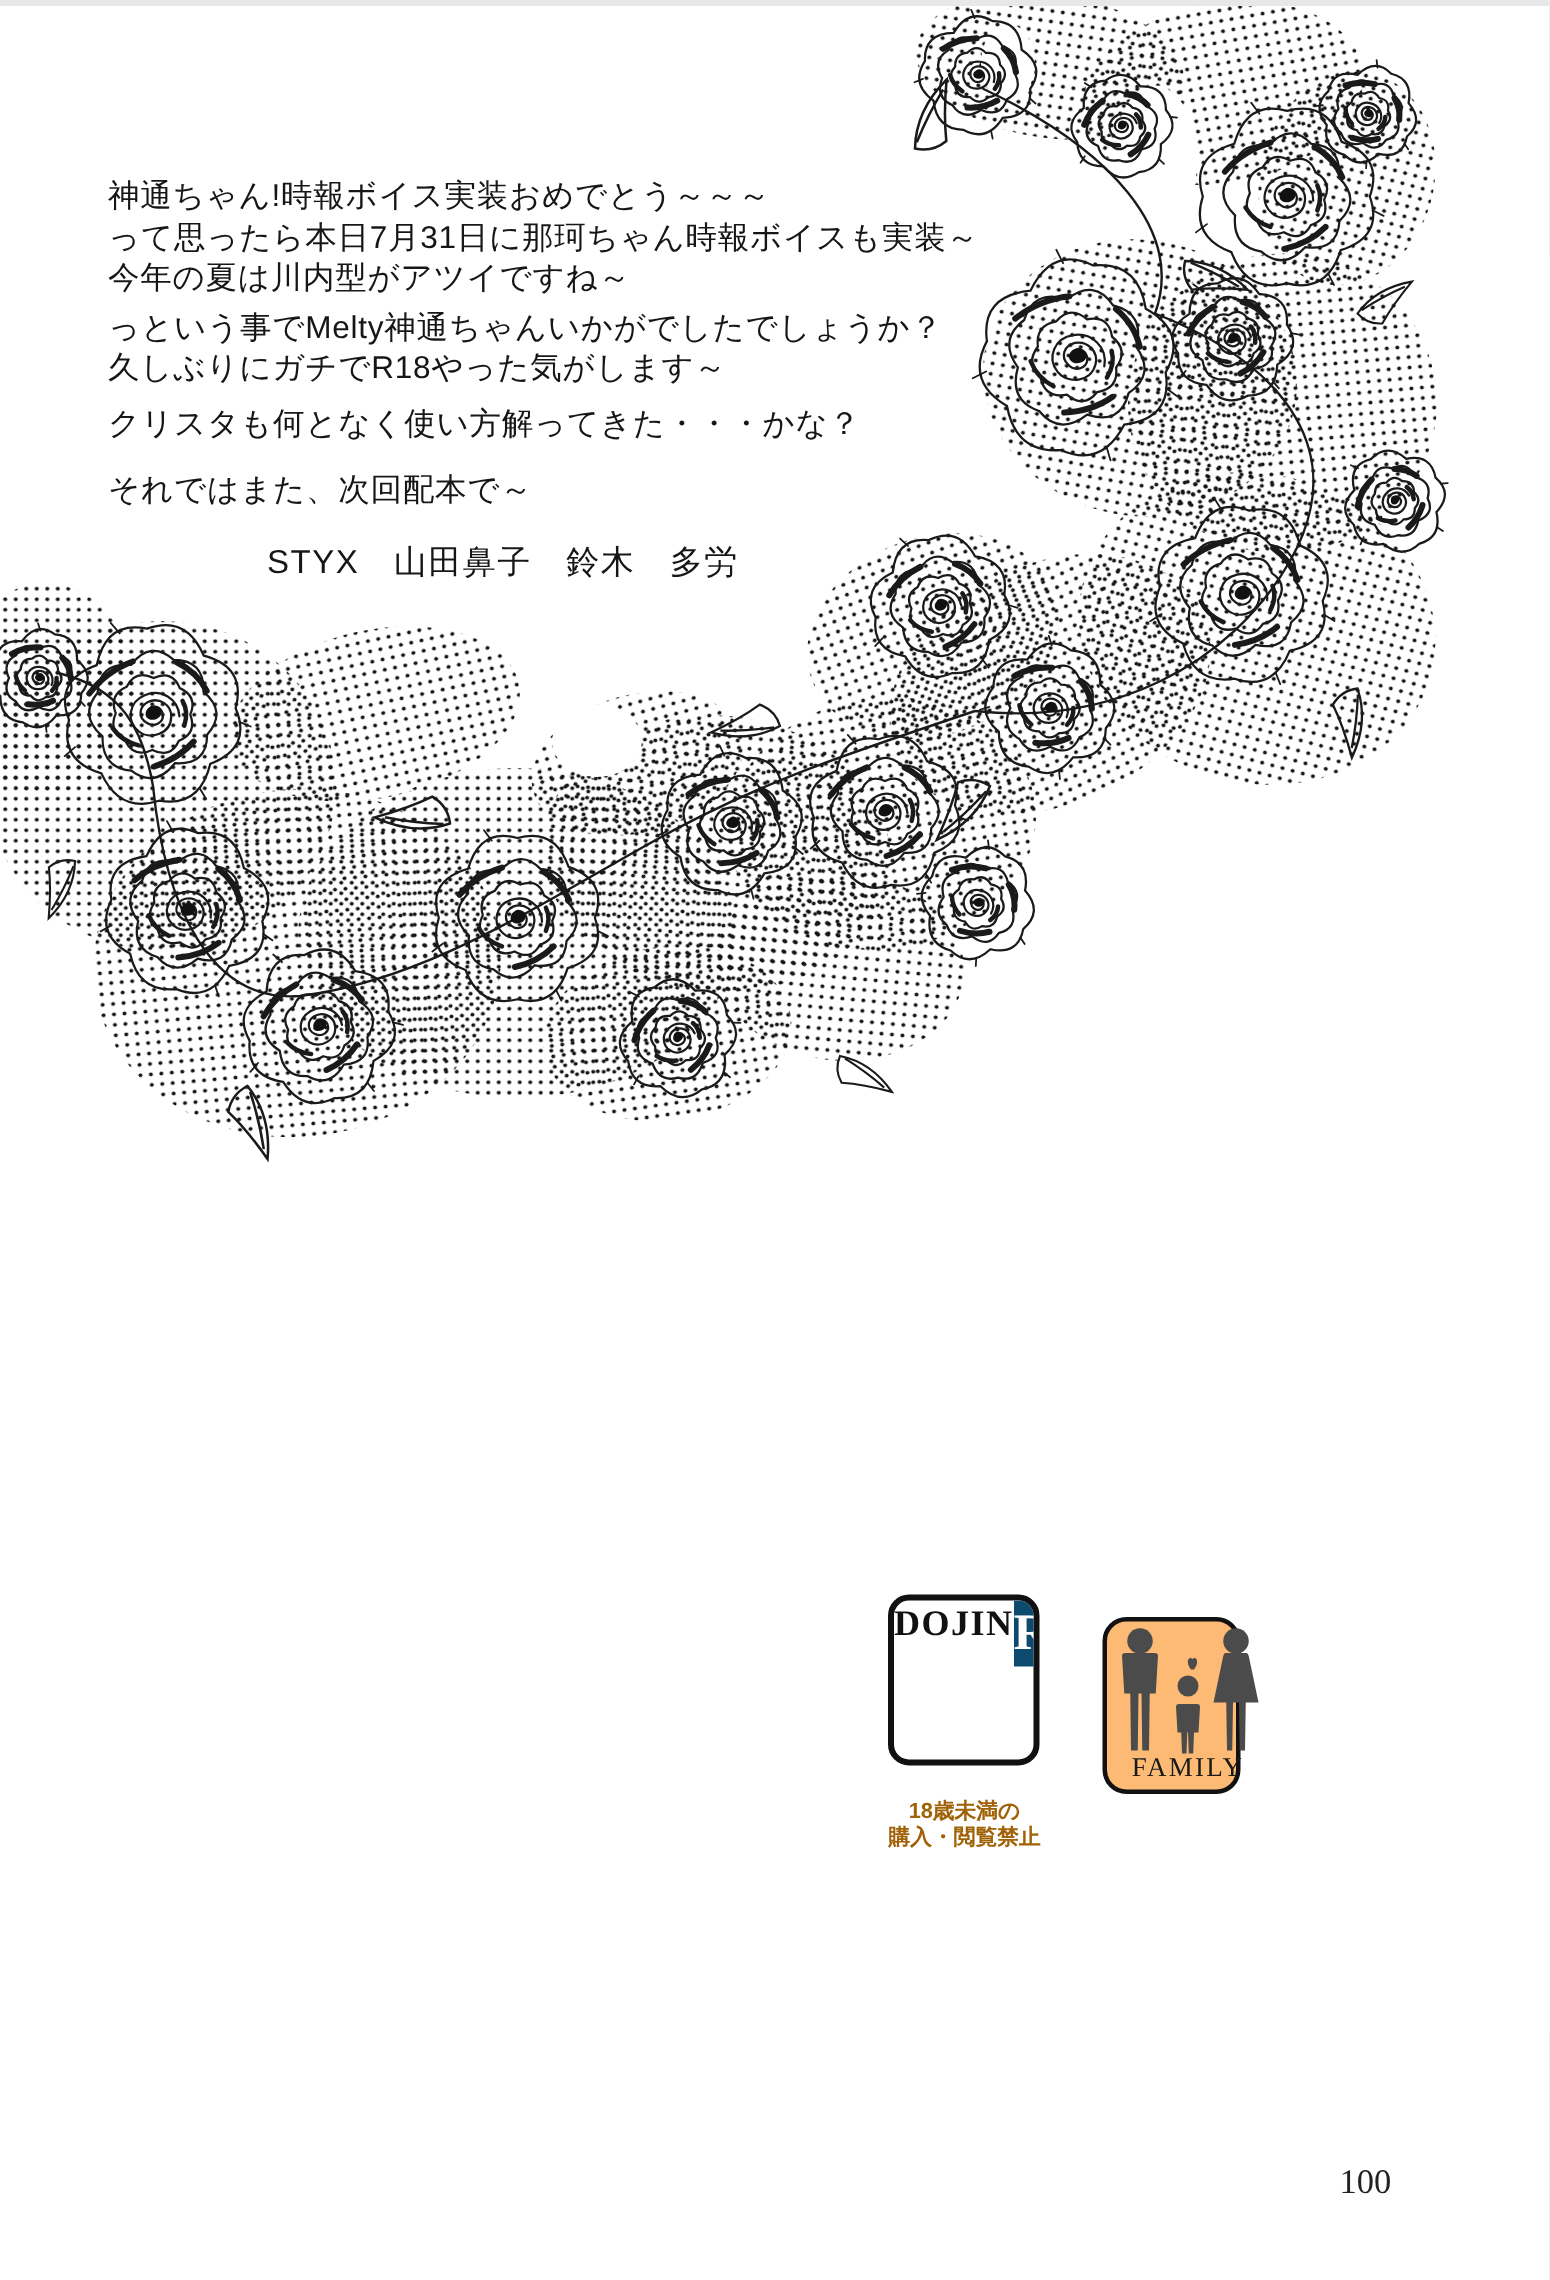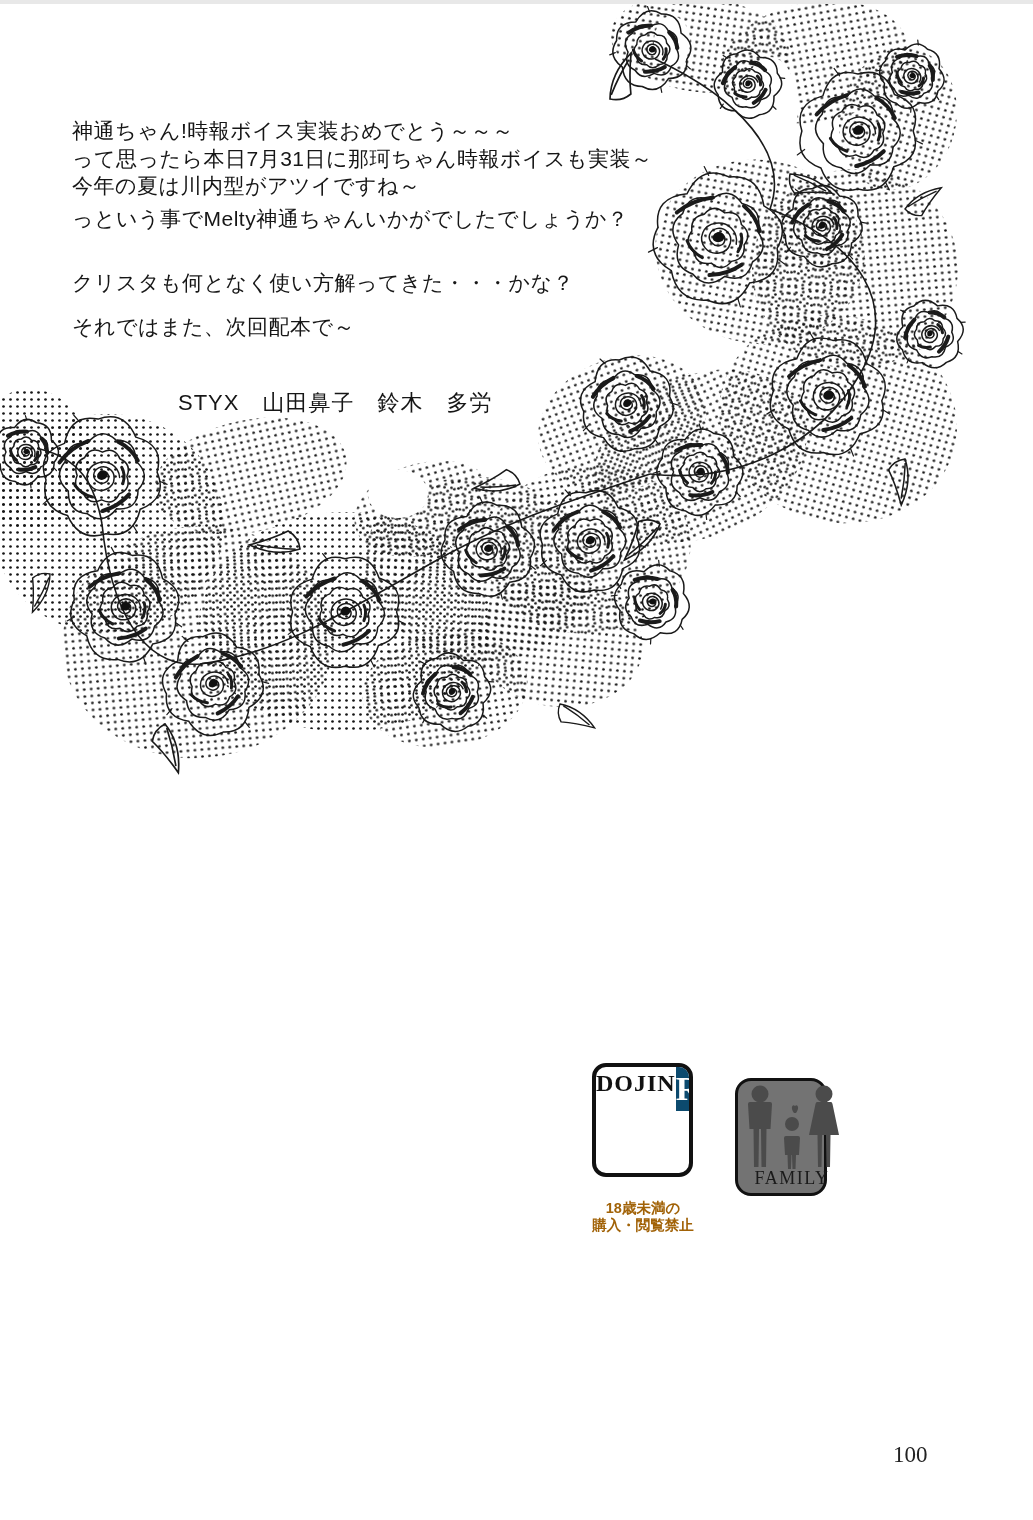--- a/index.html
+++ b/index.html
@@ -3,21 +3,21 @@
 <meta charset="utf-8">
 <style>
   html,body{margin:0;padding:0;background:#e8e8e8;}
   .page{
     position:relative; width:1033px; height:1520px; background:#ffffff;
     overflow:hidden; font-family:"Liberation Sans","DejaVu Sans",sans-serif;
     color:#1a1a1a; margin:4px auto;
   }
   .garland{position:absolute; left:0; top:0; width:1033px; height:1520px; pointer-events:none;}
   .aw-line{position:absolute; left:72px; font-size:21px; line-height:22px; letter-spacing:0.5px; white-space:nowrap; color:#161616;}
-  .credits{position:absolute; left:178px; top:384px; font-size:22px; letter-spacing:1px; white-space:nowrap; color:#161616;}
+  .credits{position:absolute; left:178px; top:356px; font-size:22px; letter-spacing:1px; white-space:nowrap; color:#161616;}
 
   
   .r18-mark{
     position:absolute; left:592px; top:1059px; width:101px; height:114px;
     border:4px solid #111; border-radius:14px; background:#fff; box-sizing:border-box;
     display:flex; flex-direction:row; overflow:hidden;
     font-family:"Liberation Serif","DejaVu Serif",serif;
   }
   .r18-top{height:32px; display:flex; align-items:center; justify-content:center;
     font-weight:bold; font-size:24px; letter-spacing:1px; color:#111;}
@@ -27,21 +27,21 @@
     font-family:"Liberation Sans","DejaVu Sans",sans-serif;
     font-weight:bold; font-size:19px; letter-spacing:2px; color:#1d4ed8;}
   .r18-notice{
     position:absolute; left:563px; top:1196px; width:160px; text-align:center;
     font-weight:bold; font-size:14.5px; line-height:16.5px; color:#a16207;
   }
 
   
   .family-mark{
     position:absolute; left:735px; top:1074px; width:92px; height:118px;
-    border:3px solid #111; border-radius:16px; background:#737373; box-sizing:border-box;
+    border:3px solid #111; border-radius:16px; background:#fdba74; box-sizing:border-box;
   }
   .family-figures{position:absolute; left:0; top:0; width:108px; height:92px;}
   .family-label{
     position:absolute; left:0; bottom:4px; width:108px; text-align:center;
     font-family:"Liberation Serif","DejaVu Serif",serif;
     font-size:18px; letter-spacing:1.5px; color:#1a1a1a;
   }
 
   .page-number{
     position:absolute; left:893px; top:1438px; width:60px; text-align:left;
@@ -143,20 +143,21 @@
       <use href="#rose" transform="translate(452,688) rotate(-25) scale(0.60)"></use>
       <use href="#rose" transform="translate(652,598) rotate(30) scale(0.58)"></use>
       <use href="#rose" transform="translate(930,330) rotate(-30) scale(0.52)"></use>
     </g>
   </svg>
 
   <div class="aw-line" style="top:116px">神通ちゃん!時報ボイス実装おめでとう～～～</div>
   <div class="aw-line" style="top:144px">って思ったら本日7月31日に那珂ちゃん時報ボイスも実装～</div>
   <div class="aw-line" style="top:171px">今年の夏は川内型がアツイですね～</div>
   <div class="aw-line" style="top:204px">っという事でMelty神通ちゃんいかがでしたでしょうか？</div>
+  <div class="aw-line" style="top:231px">久しぶりにガチでR18やった気がします～</div>
   <div class="aw-line" style="top:268px">クリスタも何となく使い方解ってきた・・・かな？</div>
   <div class="aw-line" style="top:312px">それではまた、次回配本で～</div>
   <div class="credits">STYX　山田鼻子　鈴木　多労</div>
 
   <div class="r18-mark">
     <div class="r18-top">DOJIN</div>
     <div class="r18-band">R18</div>
     <div class="r18-bottom">成人向け</div>
   </div>
   <div class="r18-notice">

